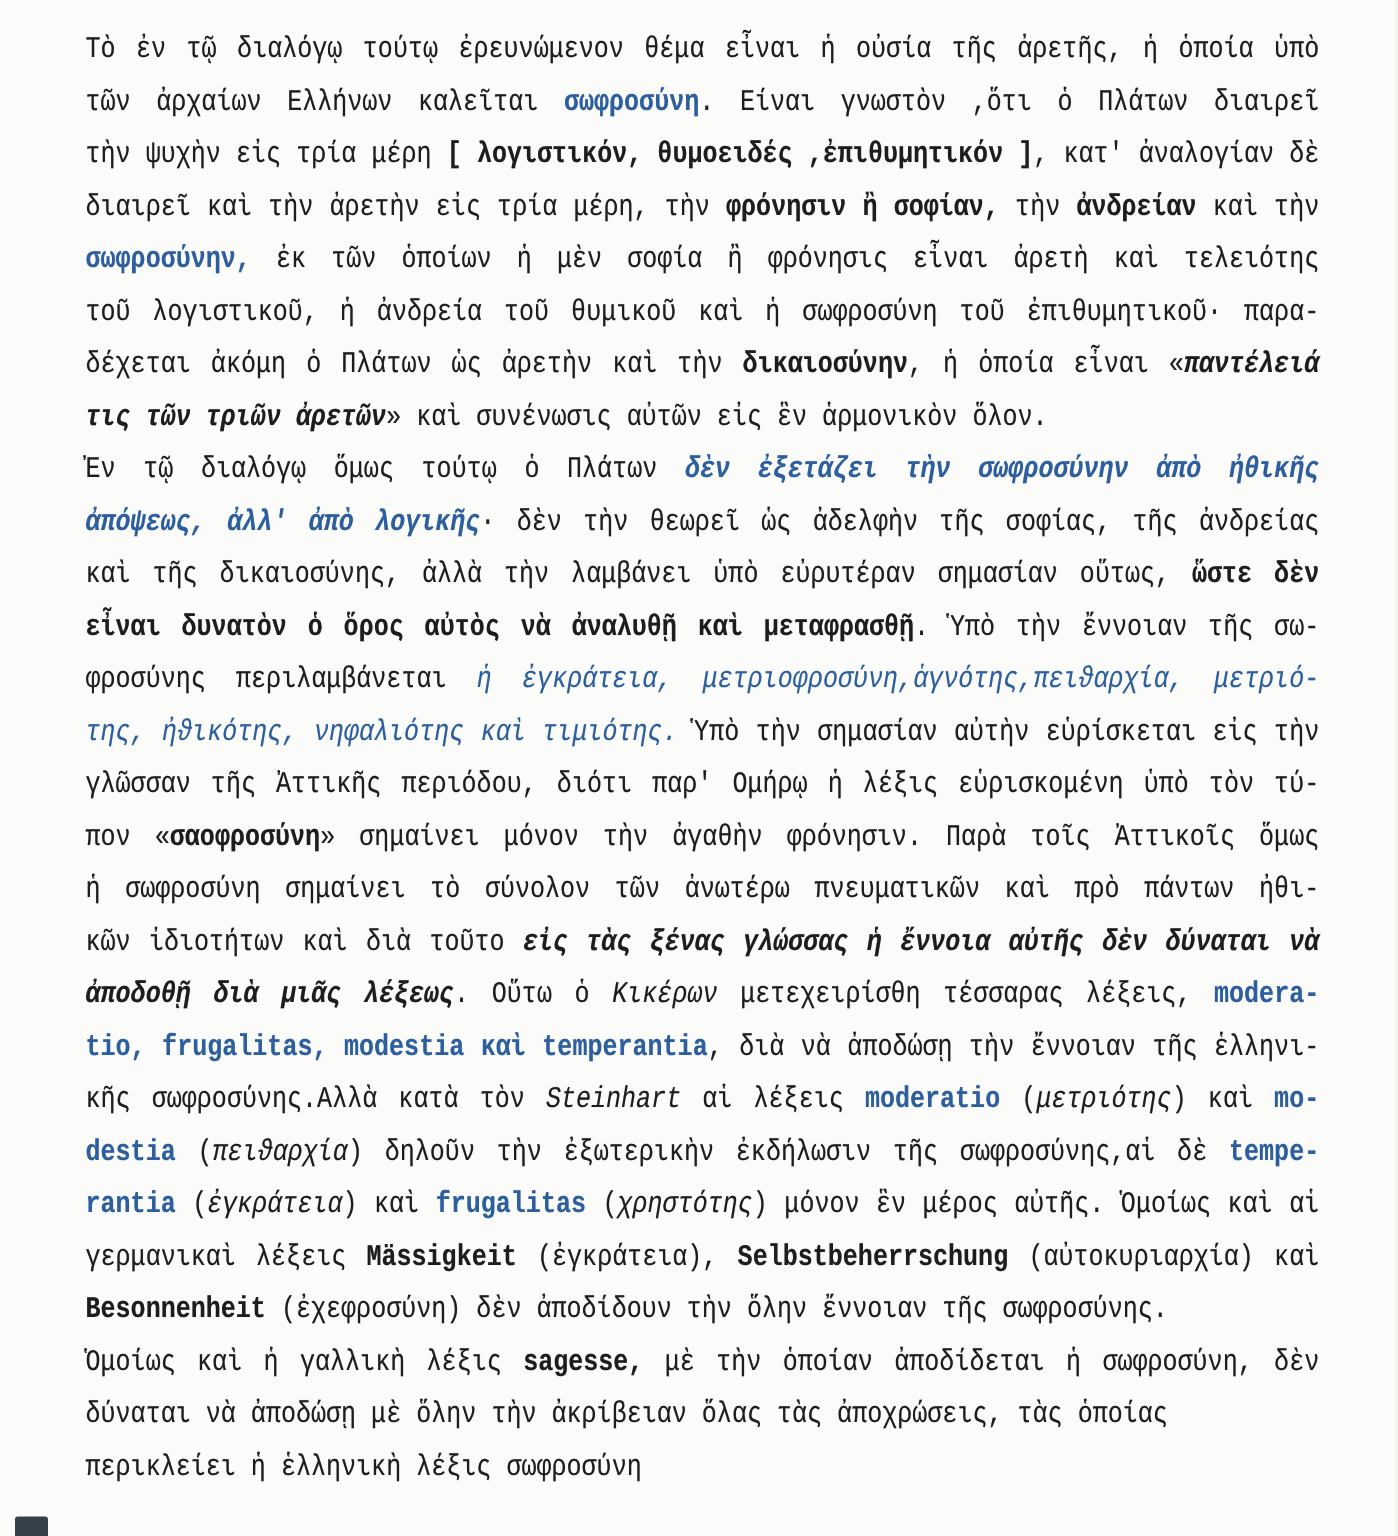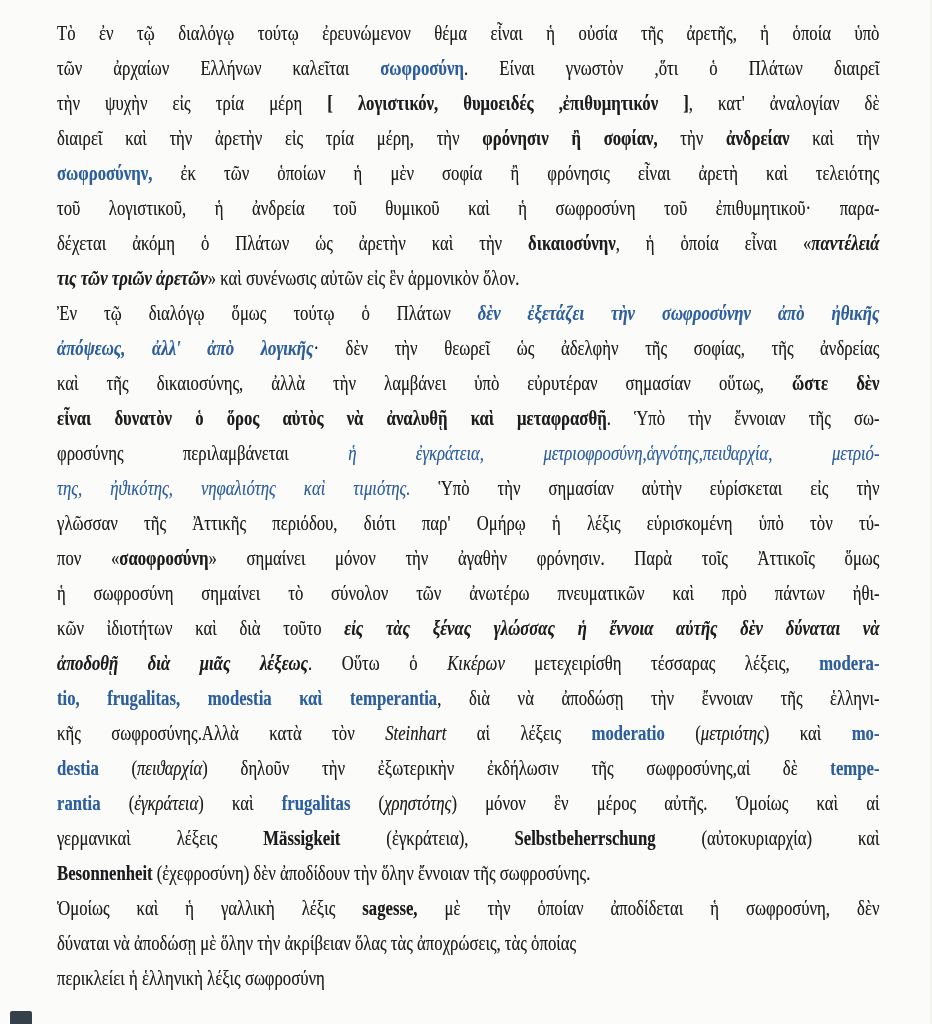--- a/index.html
+++ b/index.html
@@ -5,21 +5,21 @@
   html, body {
     margin: 0;
     padding: 0;
   }
   #page {
     position: relative;
     width: 932px;
     height: 1024px;
     background: var(--paper, #fbfbf9);
     overflow: hidden;
-    font-family: Liberation Serif, serif;
+    font-family: Liberation Mono, monospace;
     color: var(--ink, #1d1d1f);
   }
   
   #edge-top    { position:absolute; left:0; top:0; width:100%; height:4px;
                  background: linear-gradient(#ececе8, rgba(236,236,232,0)); pointer-events:none; }
   #edge-left   { position:absolute; left:0; top:0; width:4px; height:100%;
                  background: linear-gradient(90deg, #ececе8, rgba(236,236,232,0)); pointer-events:none; }
   #edge-right  { position:absolute; right:0; top:0; width:3px; height:100%;
                  background: linear-gradient(270deg, #f0f0ec, rgba(240,240,236,0)); pointer-events:none; }
   #corner-mark {

